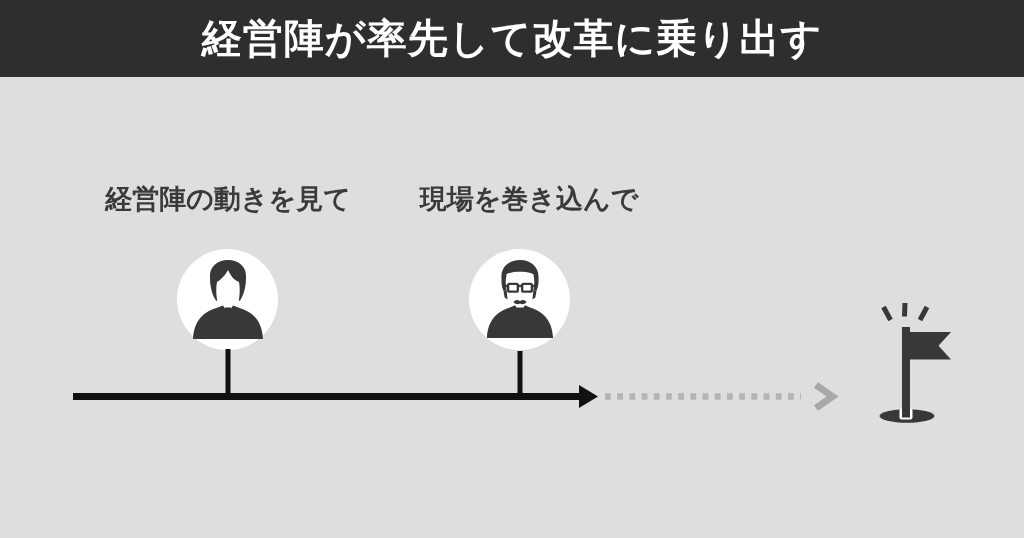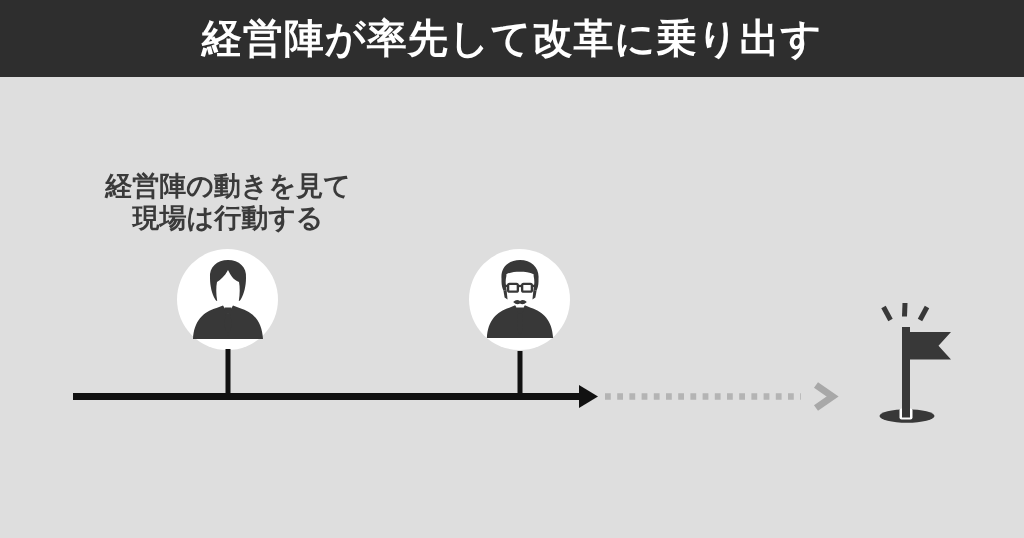--- a/index.html
+++ b/index.html
@@ -5,21 +5,21 @@
   html,body{margin:0;padding:0;}
   body{font-family:"Liberation Sans","DejaVu Sans",sans-serif;}
   #canvas{position:relative;width:1024px;height:538px;background:#dedede;overflow:hidden;}
 
   
   .header{position:absolute;left:0;top:0;width:1024px;height:77px;background:#2e2e2e;
           display:flex;align-items:center;justify-content:center;}
   .header .title{color:#ffffff;font-size:40px;font-weight:700;letter-spacing:1px;white-space:nowrap;}
 
   
-  .step-label{position:absolute;top:170px;text-align:center;color:#3a3a3a;
+  .step-label{position:absolute;top:183px;text-align:center;color:#3a3a3a;
               font-size:27px;font-weight:700;line-height:32px;white-space:nowrap;}
   .step-label.one{left:58px;width:340px;}
   .step-label.two{left:379px;width:300px;}
 
   
   .avatar{position:absolute;top:249px;width:101px;height:101px;border-radius:50%;
           background:#ffffff;display:flex;align-items:flex-start;justify-content:center;}
   .avatar.one{left:177px;}
   .avatar.two{left:469px;}
   .avatar svg{margin-top:8px;}
@@ -35,24 +35,24 @@
 <body>
 
 <div id="canvas">
 
   <div class="header">
     <div class="title">経営陣が率先して改革に乗り出す</div>
   </div>
 
   <div class="step-label one">
     <div>経営陣の動きを見て</div>
-    <div>現場は行動する</div>
   </div>
 
   <div class="step-label two">
+    <div>現場を巻き込んで</div>
   </div>
 
   <div class="avatar one">
     <svg width="76" height="84" viewBox="0 0 76 84">
       <g>
         <path class="ink" d="M38,3 C49,3 57,10 56,21 C56,29 54,37 51,42 C50.2,43.5 49.4,44 48.8,44
                              C50,37 50,30 49,25 C43,23 40,17 38,13 C35,19 30,23 27,25
                              C26,30 26,37 27.2,44 C26.6,44 25.8,43.5 25,42 C22,37 20,29 20,21
                              C19,10 27,3 38,3 Z"></path>
       </g>

